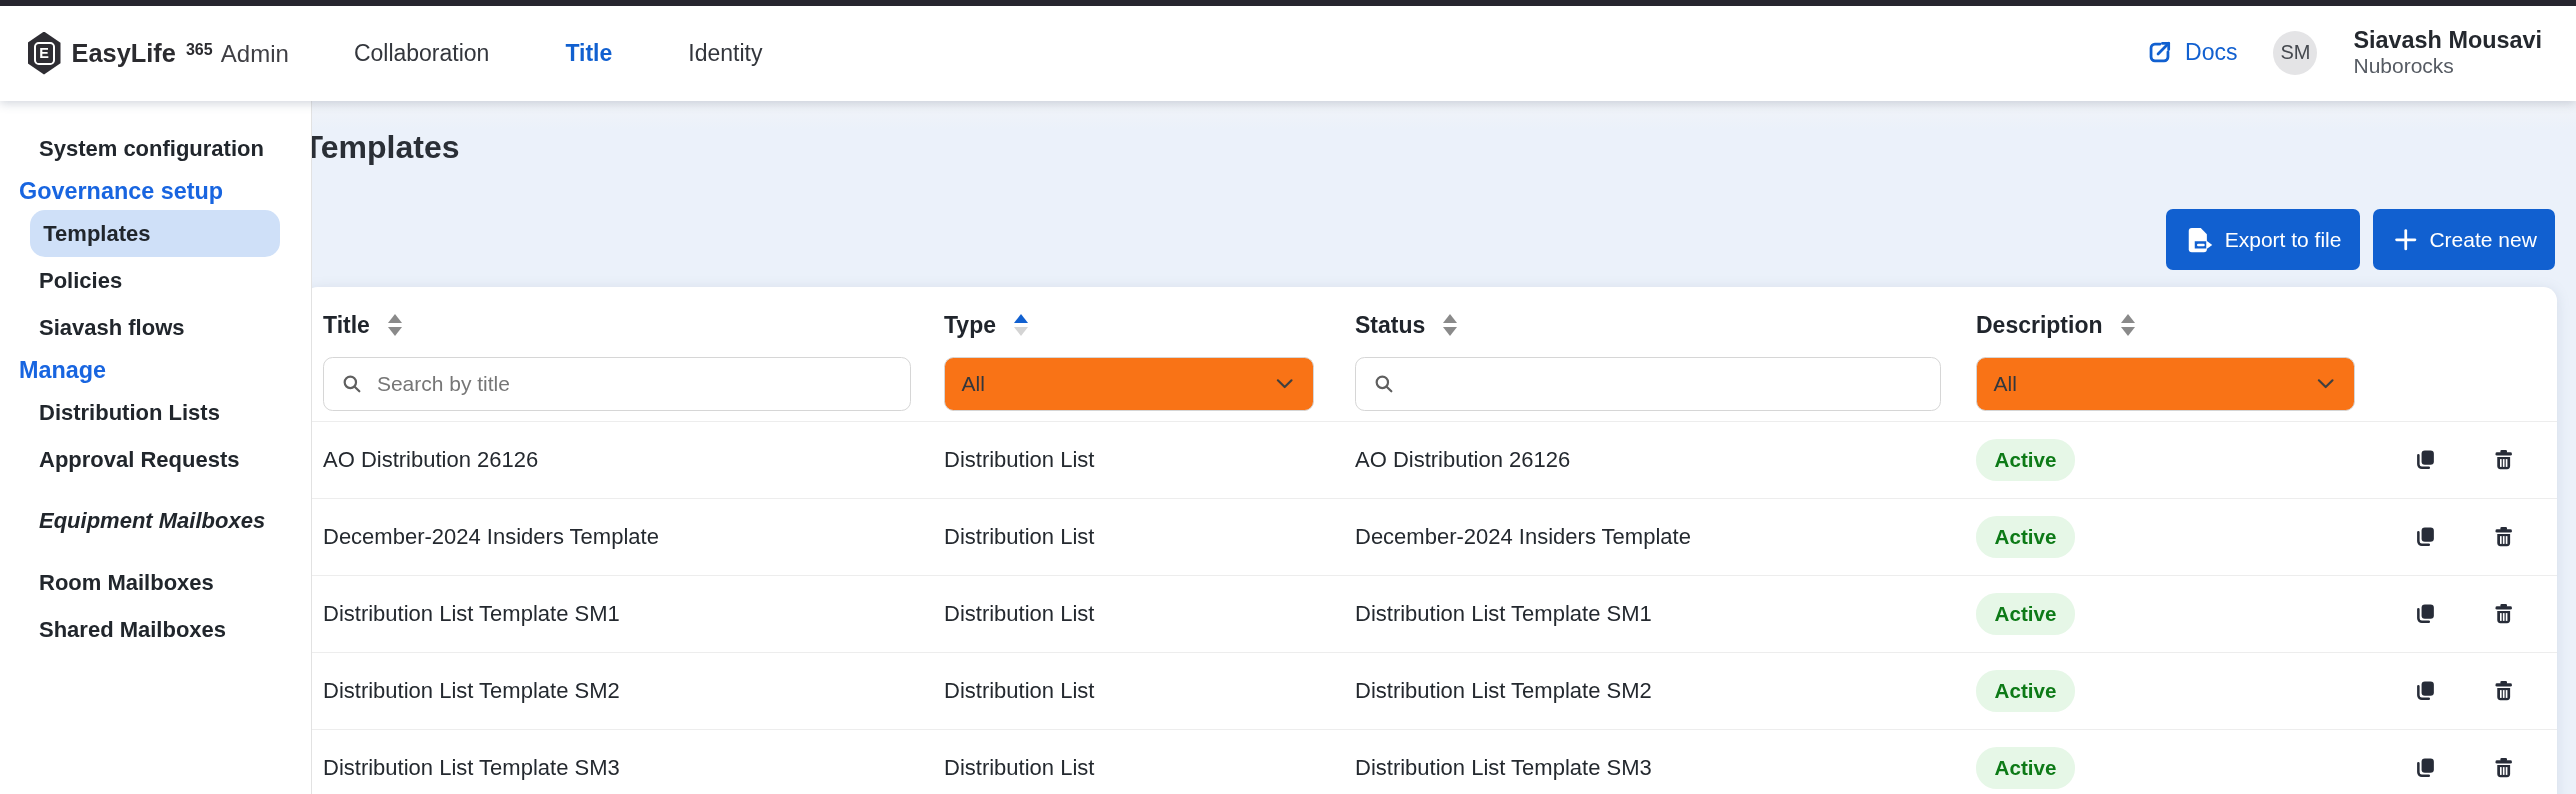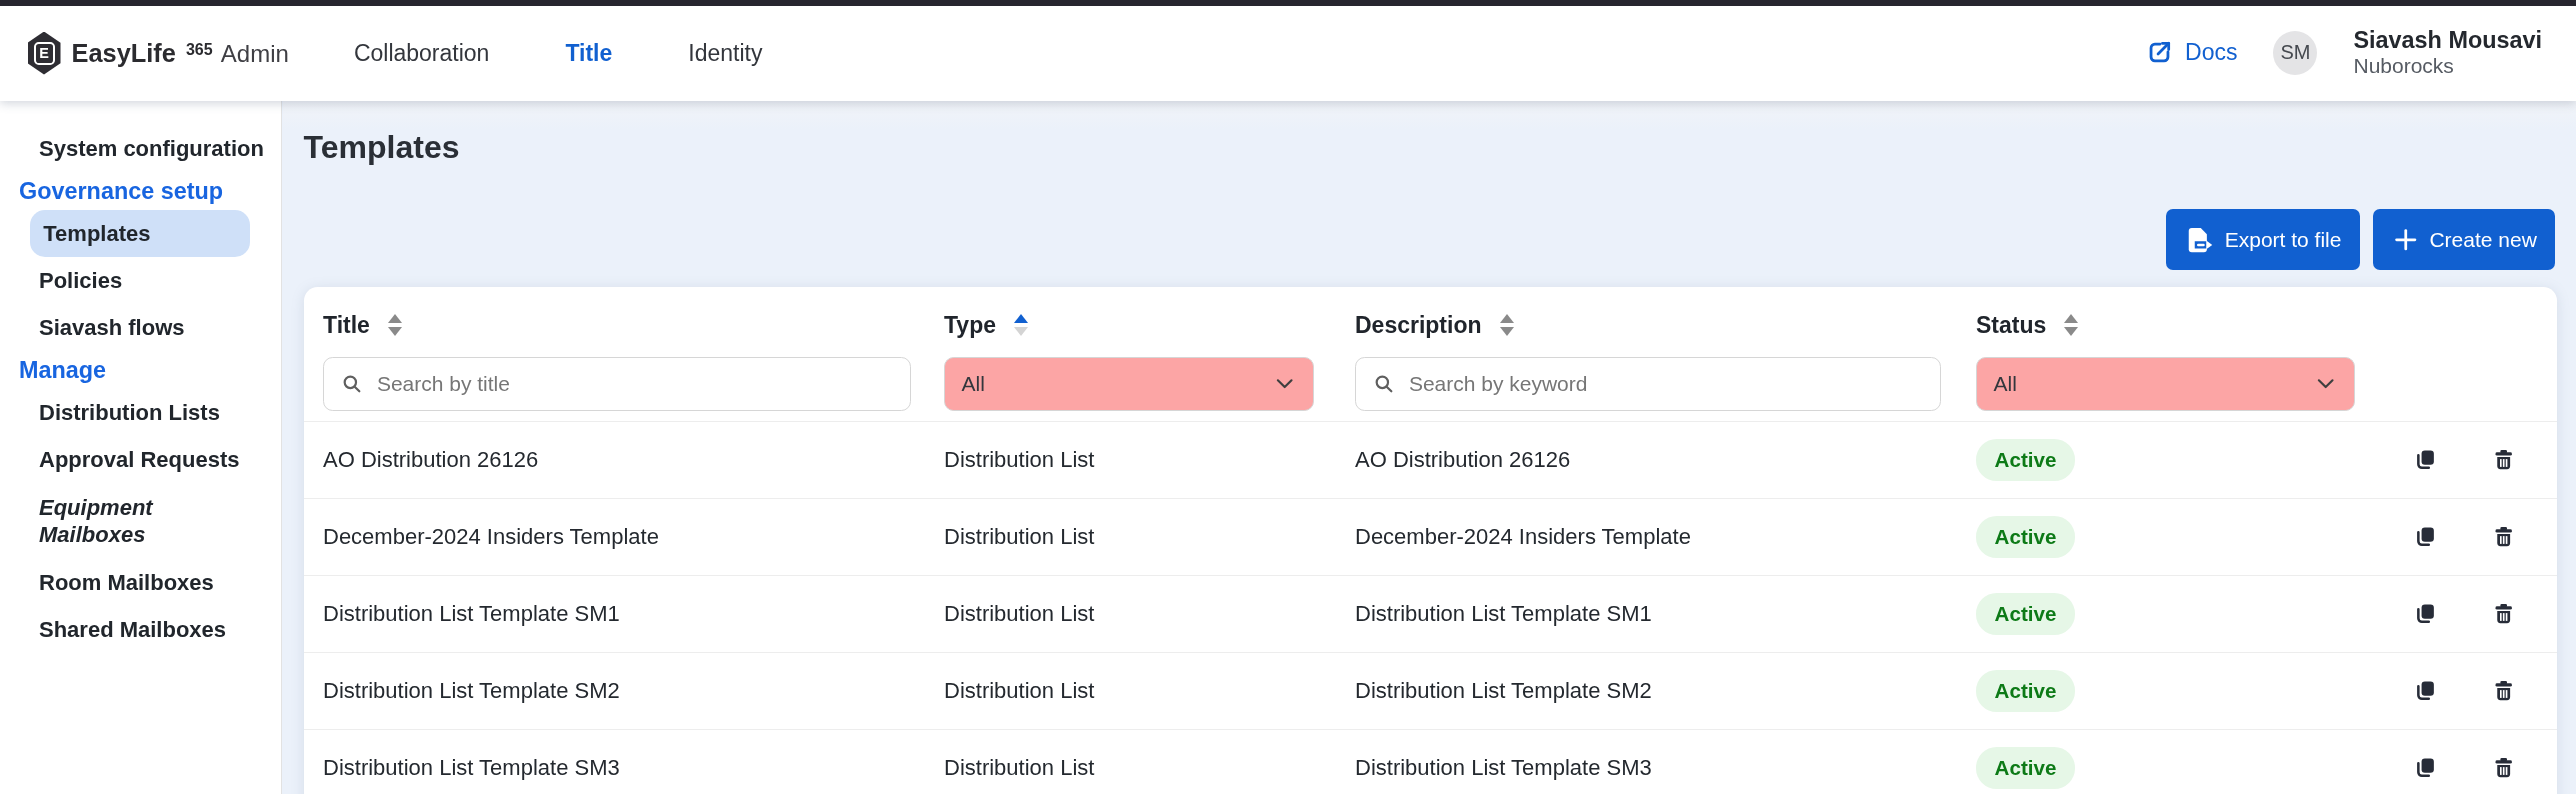--- a/index.html
+++ b/index.html
@@ -29,21 +29,21 @@
   .tab{font-size:23px;color:#33363c;cursor:pointer;}
   .tab.active{color:#1160d0;font-weight:700;}
   .nav-right{margin-left:auto;display:flex;align-items:center;gap:36px;}
   .docs{display:flex;align-items:center;gap:11px;color:#1160d0;font-size:23px;cursor:pointer;}
   .avatar{width:44px;height:44px;border-radius:50%;background:#e4e4e6;color:#45494f;
     display:flex;align-items:center;justify-content:center;font-size:20px;}
   .user-block{line-height:1.15;}
   .user-name{font-size:23.4px;font-weight:700;color:#24282e;}
   .user-org{font-size:21px;color:#565b63;}
   
-  .sidebar{position:absolute;top:100px;left:0;width:282px;bottom:0;background:#fff;
+  .sidebar{position:absolute;top:100px;left:0;width:312px;bottom:0;background:#fff;
     border-right:1.4px solid #e2e2e2;box-sizing:border-box;padding-top:25px;z-index:5;}
   .s-item,.s-section,.s-active-wrap{box-sizing:border-box;}
   .s-item{height:47px;display:flex;align-items:center;padding-left:39px;
     font-size:22px;font-weight:600;color:#21262c;cursor:pointer;}
   .s-item.two-line{height:76px;line-height:1.25;align-items:center;padding-right:34px;font-style:italic;}
   .s-section{height:38px;display:flex;align-items:center;padding-left:19px;
     font-size:23.4px;font-weight:700;color:#1865e0;}
   .s-active{height:47px;margin:0 31px 0 29.6px;background:#cfe0f8;border-radius:15px;
     display:flex;align-items:center;padding-left:13.7px;font-size:22px;font-weight:600;color:#21262c;cursor:pointer;}
   
@@ -64,21 +64,21 @@
   .tri.up{border-bottom:9px solid #8a8a8a;}
   .tri.down{border-top:9px solid #8a8a8a;}
   .tri.up.blue{border-bottom-color:#1160d0;}
   .tri.down.dim{border-top-color:#d4d4d4;}
   .tfilter{height:74px;}
   .fwrap{display:flex;align-items:center;gap:12.4px;height:54px;border:1.4px solid #d6d6d6;border-radius:9.6px;
     background:#fff;box-sizing:border-box;padding:0 16.5px;}
   .fwrap input{border:none;outline:none;font-size:21px;font-family:inherit;color:#33373d;flex:1;min-width:0;}
   .fwrap input::placeholder{color:#767676;}
   .sel{display:flex;align-items:center;justify-content:space-between;height:54px;border:1.4px solid #d6d6d6;
-    border-radius:9.6px;background:#fca5a5;box-sizing:border-box;padding:0 16.5px;font-size:21px;color:#33373d;cursor:pointer;}
+    border-radius:9.6px;background:#f97316;box-sizing:border-box;padding:0 16.5px;font-size:21px;color:#33373d;cursor:pointer;}
   .trow{height:76px;border-top:1.4px solid #ededed;font-size:22px;color:#24292f;}
   .cell{padding-right:27.5px;white-space:nowrap;overflow:hidden;text-overflow:ellipsis;}
   .badge{display:inline-block;padding:9px 18.6px;border-radius:20.6px;background:#e6f7e7;
     color:#0d7a17;font-size:20.6px;font-weight:700;}
   .row-actions{display:flex;gap:56px;padding-left:52px;}
   .icon-btn{background:none;border:none;padding:0;cursor:pointer;line-height:0;}
   svg{display:block;}
 </style>
 </head>
 <body>
@@ -170,28 +170,28 @@
           </span>
         </div>
         <div class="th">
           <span>Type</span>
           <span class="sort">
             <i class="tri up blue"></i>
             <i class="tri down dim"></i>
           </span>
         </div>
         <div class="th">
-          <span>Description</span>
+          <span>Status</span>
           <span class="sort">
             <i class="tri up"></i>
             <i class="tri down"></i>
           </span>
         </div>
         <div class="th">
-          <span>Status</span>
+          <span>Description</span>
           <span class="sort">
             <i class="tri up"></i>
             <i class="tri down"></i>
           </span>
         </div>
         <div></div>
       </div>
     <div class="tgrid tfilter" id="tfilter">
         <div>
           <div class="fwrap" style="width: 588px;">
@@ -209,21 +209,20 @@
               <polyline points="5,8.5 12,15.5 19,8.5" fill="none" stroke="#3f3f3f" stroke-width="2.2" stroke-linecap="round" stroke-linejoin="round"></polyline>
             </svg>
           </div>
         </div>
         <div>
           <div class="fwrap" style="width: 586px;">
             <svg width="22" height="22" viewBox="0 0 24 24">
               <circle cx="10.2" cy="10.2" r="6.2" fill="none" stroke="#5f5f5f" stroke-width="2.4"></circle>
               <line x1="14.9" y1="14.9" x2="20" y2="20" stroke="#5f5f5f" stroke-width="2.4" stroke-linecap="round"></line>
             </svg>
-            <input placeholder="Search by keyword" style="">
           </div>
         </div>
         <div>
           <div class="sel" style="width: 379px;">
             <span>All</span>
             <svg width="23.4" height="23.4" viewBox="0 0 24 24">
               <polyline points="5,8.5 12,15.5 19,8.5" fill="none" stroke="#3f3f3f" stroke-width="2.2" stroke-linecap="round" stroke-linejoin="round"></polyline>
             </svg>
           </div>
         </div>

